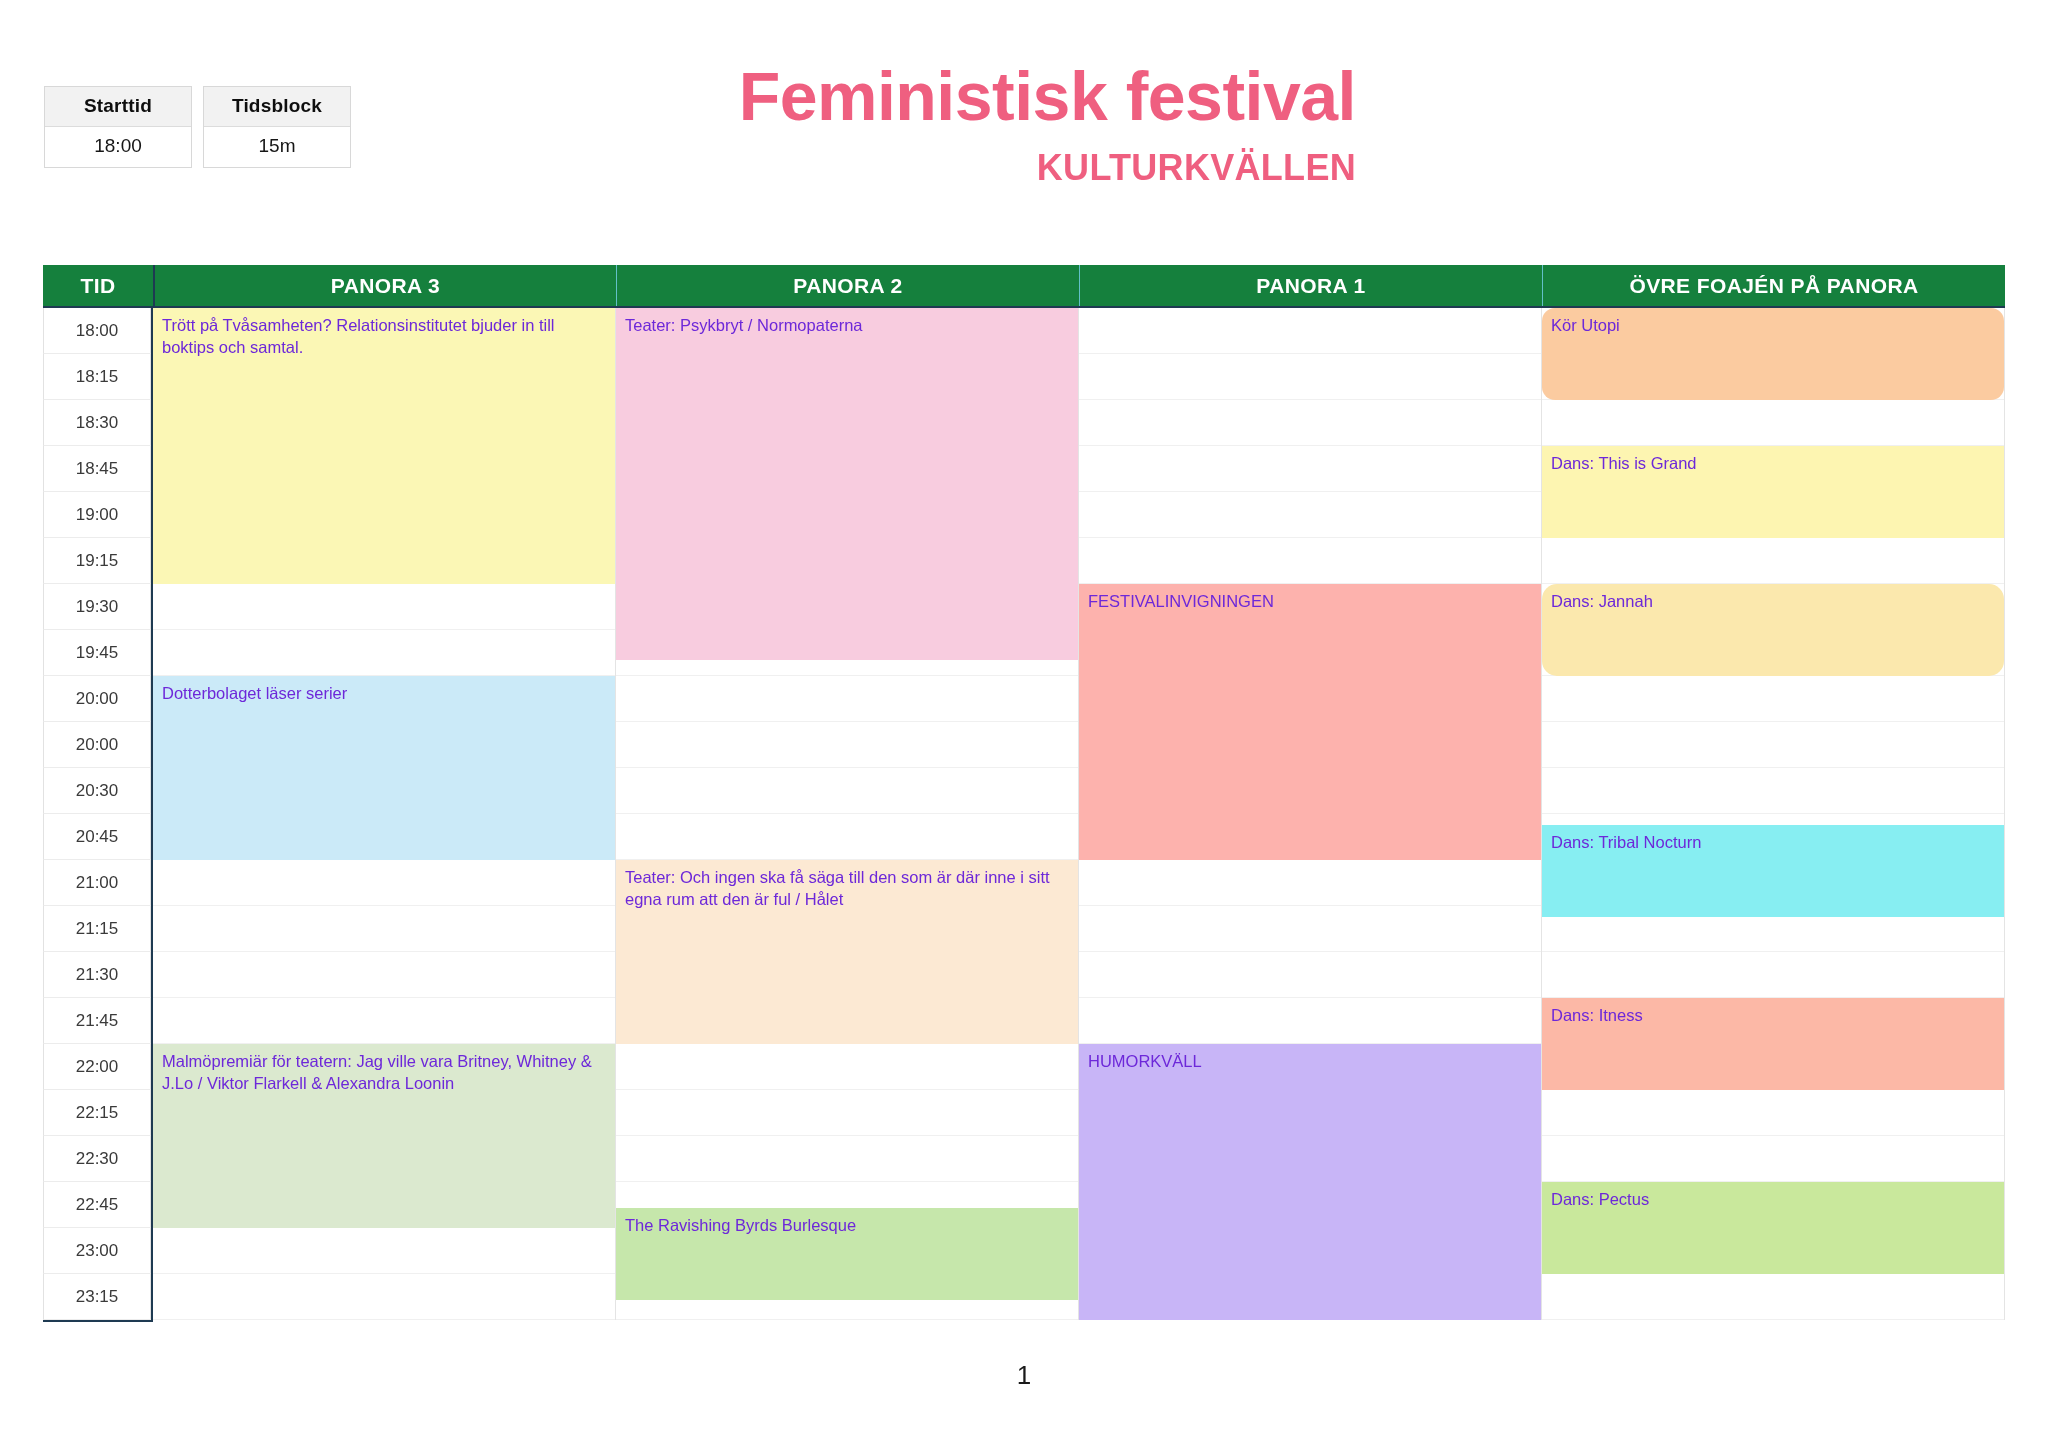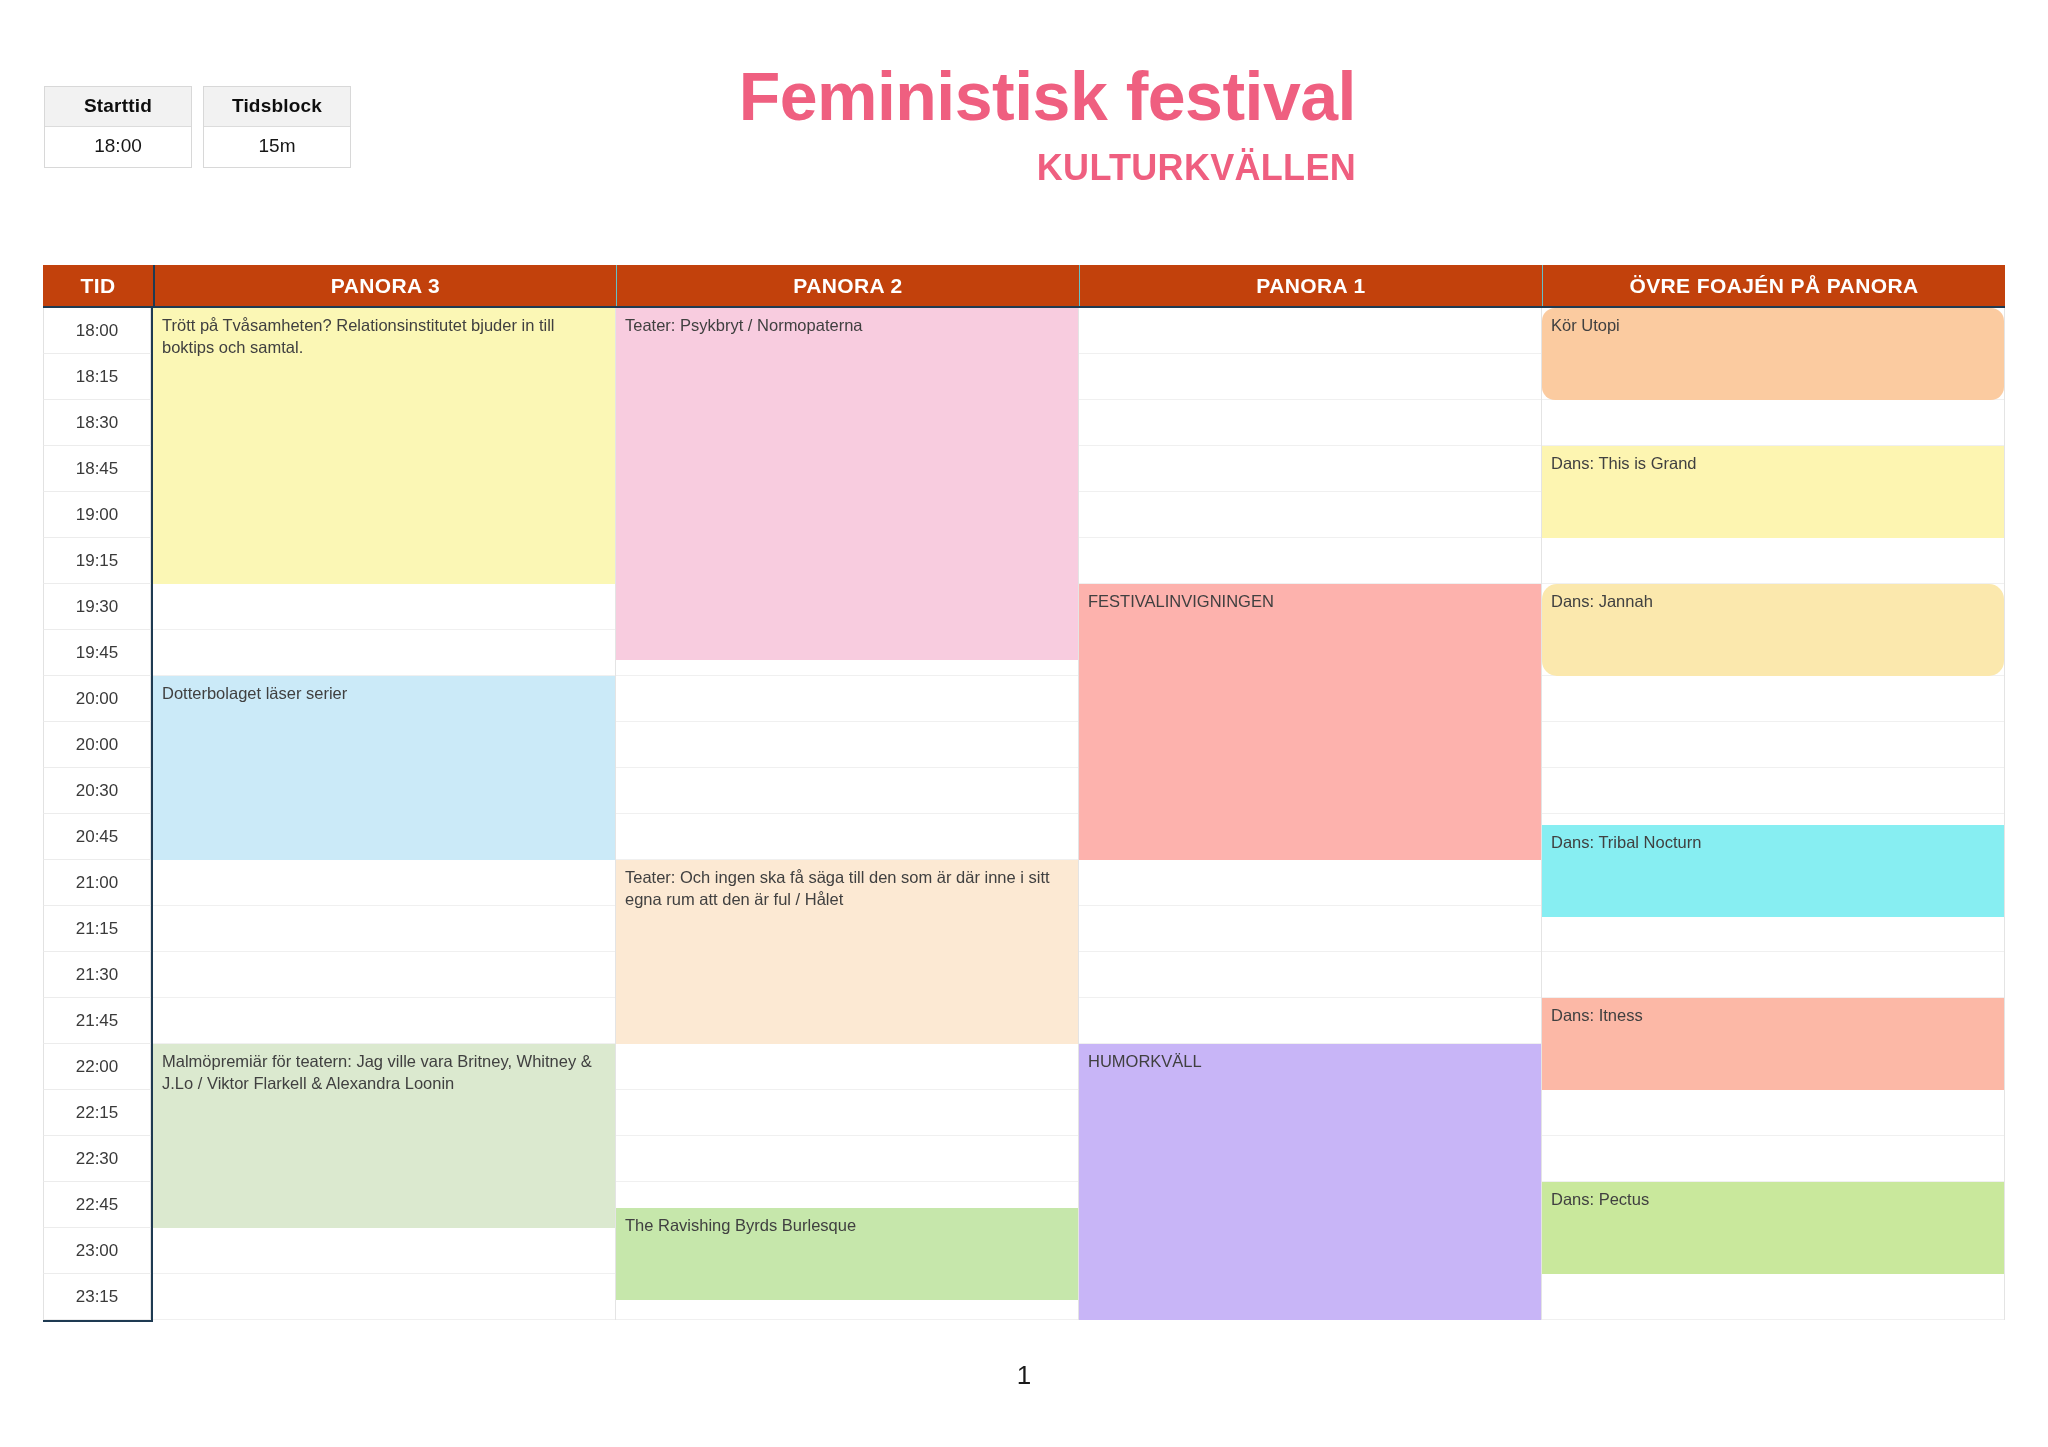--- a/index.html
+++ b/index.html
@@ -77,21 +77,21 @@
 
   
   #schedule {
     position: absolute;
     left: 43px;
     top: 265px;
     width: 1962px;
   }
   #grid-header {
     display: flex;
-    background: #c2410c;
+    background: #15803d;
     height: 41px;
   }
   .hcell {
     color: #ffffff;
     font-size: 21px;
     font-weight: bold;
     display: flex;
     align-items: center;
     justify-content: center;
     letter-spacing: .4px;
@@ -142,21 +142,21 @@
     border-bottom: 1px solid #f0f0f0;
   }
   .event {
     position: absolute;
     left: 0;
     right: 0;
     box-sizing: border-box;
     padding: 7px 9px 0 9px;
     font-size: 16.5px;
     line-height: 1.32;
-    color: #404040;
+    color: #6d28d9;
     overflow: hidden;
   }
   #grid-bottom-rule {
     height: 2px;
     background: #1e3a52;
     width: 110px;
   }
 
   
   #page-number {

